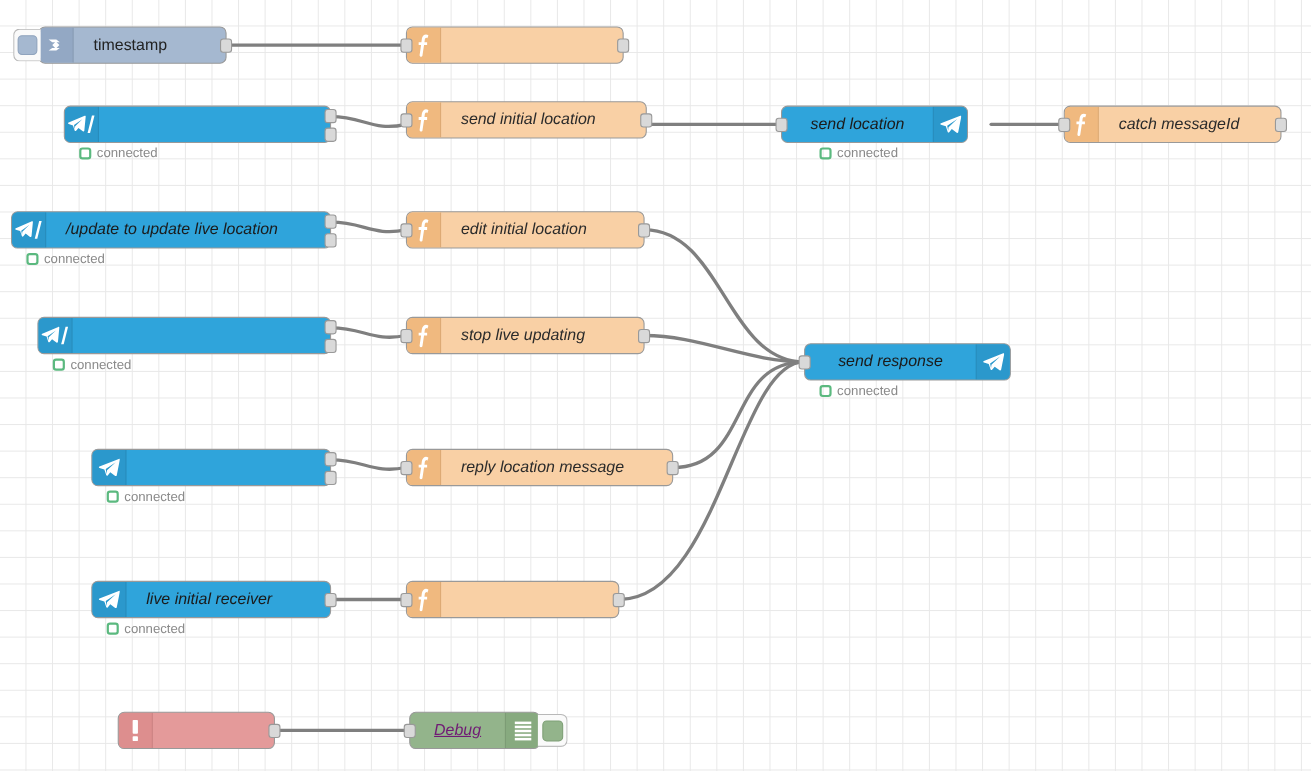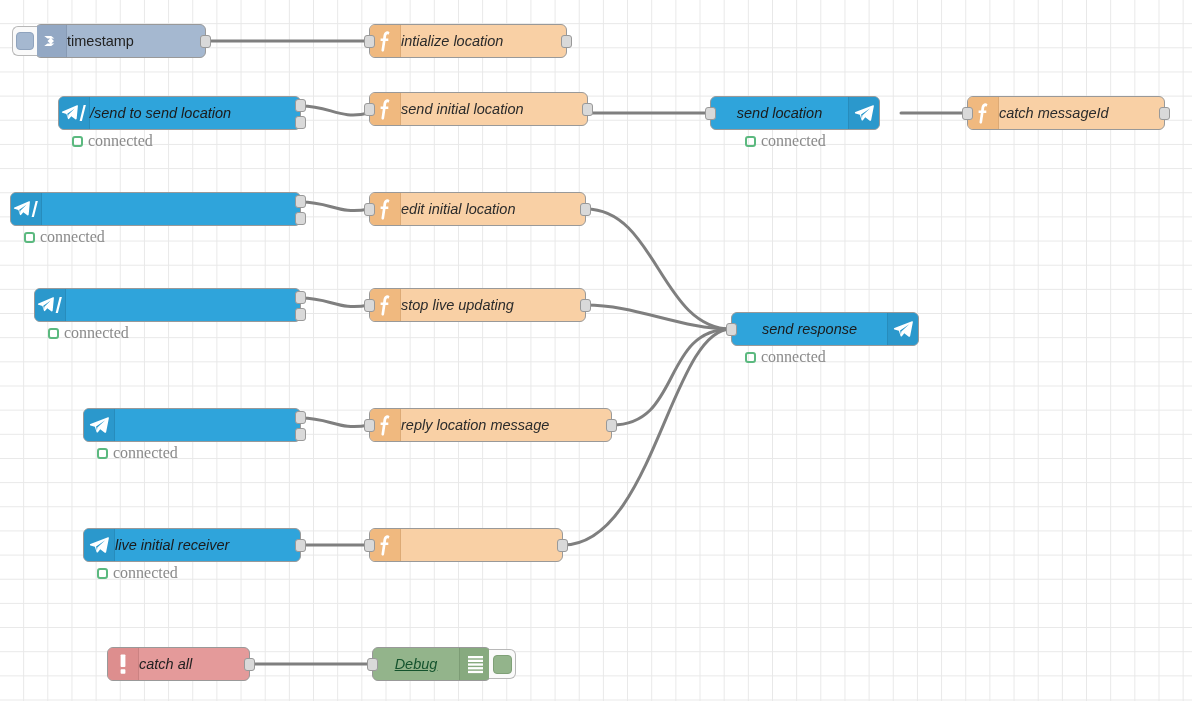--- a/index.html
+++ b/index.html
@@ -60,41 +60,41 @@
   .icon-box.left {
     border-right: 1px solid rgba(0,0,0,0.08);
   }
   .node-label {
     flex: 1 1 auto;
     display: flex;
     align-items: center;
     font-size: 14.5px;
     font-style: italic;
     color: #2b2b2b;
-    padding: 0 0;
+    padding: 0 18px;
     white-space: nowrap;
   }
   .node-label.plain { font-style: normal; color: #1f1f1f; }
   .node-label.center { justify-content: center; }
 
   
   .n-function { background: #f9d0a5; }
   .n-function .icon-box { background: #f0b97f; }
   .n-telegram { background: #2fa4db; }
   .n-telegram .icon-box { background: #2b98cc; }
   .n-telegram .node-label { color: #1b1b1b; }
   .n-inject { background: #a5b8d0; }
   .n-inject .icon-box { background: #93a8c4; }
   .n-inject .node-label { color: #222222; }
   .n-catch { background: #e49a9a; }
   .n-catch .icon-box { background: #dd8e8e; }
   .n-catch .node-label { color: #1f1f1f; }
   .n-debug { background: #93b48b; }
   .n-debug .icon-box { background: #87aa7f; }
-  .n-debug .node-label { color: #14532d; text-decoration: underline; }
+  .n-debug .node-label { color: #701a75; text-decoration: underline; }
 
   
   .port {
     position: absolute;
     width: 11px;
     height: 13px;
     background: #d9d9d9;
     border: 1px solid #999999;
     border-radius: 3px;
     box-sizing: border-box;
@@ -116,23 +116,23 @@
   }
   .status-dot {
     width: 11px;
     height: 11px;
     border: 2.5px solid #5bb97f;
     border-radius: 3px;
     box-sizing: border-box;
     background: transparent;
   }
   .status-text {
-    font-size: 16px;
+    font-size: 12px;
     color: #8a8a8a;
-    font-family: Liberation Serif, serif;
+    font-family: Liberation Sans, sans-serif;
   }
 
   
   .inject-btn {
     position: absolute;
     left: -24px;
     top: 1px;
     width: 25px;
     height: 30px;
     background: #fafafa;
@@ -214,34 +214,32 @@
           <div class="inject-btn-inner"></div>
         </div>
       </div>
       <div class="node n-function" style="left: 369px; top: 24px; width: 198px;">
         <div class="node-body">
           <div class="icon-box left">
             <svg class="glyph" width="18" height="22" viewBox="0 0 18 22">
               <path d="M13.5 2.2c-1.1-1-2.9-1.2-4.1-0.3C8.1 2.9 7.6 4.4 7.4 6.1L7.1 8.4H4.6v2.6h2.2l-1.3 8.8c-0.15 1 0.25 1.6 0.95 1.8 0.8 0.2 1.5-0.3 1.65-1.3L9.5 11h2.8V8.4H9.85l0.3-2.1c0.15-1.1 0.55-1.9 1.25-2 0.5-0.1 0.85 0.15 1.1 0.55z" fill="#ffffff"></path>
             </svg>
           </div>
-          <div class="node-label">intialize location</div>
         </div>
         <div class="port in" style="top: 10px;"></div>
         <div class="port out" style="top: 10px;"></div>
       </div>
       <div class="node n-telegram" style="left: 58px; top: 96px; width: 243px;">
         <div class="node-body">
           <div class="icon-box left">
             <svg class="glyph" width="26" height="18" viewBox="0 0 26 18">
               <path d="M16 1.2 1.4 7.4c-0.7 0.27-0.65 1.2 0.06 1.4l3.9 1.2 1.5 4.6c0.2 0.6 0.95 0.75 1.35 0.27l2.1-2.5 4 3c0.5 0.37 1.2 0.1 1.35-0.5L16.9 2.1C17.05 1.4 16.6 0.95 16 1.2z M6.3 9.7 13.8 4.4 7.3 10.7l-0.3 2.8z" fill="#ffffff"></path>
               <path d="M22.6 1.0 h2.3 L20.9 17.0 h-2.3 z" fill="#ffffff"></path>
             </svg>
           </div>
-          <div class="node-label">/send to send location</div>
         </div>
         <div class="port out" style="top: 2px;"></div>
         <div class="port out" style="top: 19px;"></div>
       </div>
       <div class="status" style="left: 72px; top: 132px; position: absolute;">
         <span class="status-dot"></span>
         <span class="status-text">connected</span>
       </div>
       <div class="node n-function" style="left: 369px; top: 92px; width: 219px;">
         <div class="node-body">
@@ -283,20 +281,21 @@
         <div class="port out" style="top: 10px;"></div>
       </div>
       <div class="node n-telegram" style="left: 10px; top: 192px; width: 291px;">
         <div class="node-body">
           <div class="icon-box left">
             <svg class="glyph" width="26" height="18" viewBox="0 0 26 18">
               <path d="M16 1.2 1.4 7.4c-0.7 0.27-0.65 1.2 0.06 1.4l3.9 1.2 1.5 4.6c0.2 0.6 0.95 0.75 1.35 0.27l2.1-2.5 4 3c0.5 0.37 1.2 0.1 1.35-0.5L16.9 2.1C17.05 1.4 16.6 0.95 16 1.2z M6.3 9.7 13.8 4.4 7.3 10.7l-0.3 2.8z" fill="#ffffff"></path>
               <path d="M22.6 1.0 h2.3 L20.9 17.0 h-2.3 z" fill="#ffffff"></path>
             </svg>
           </div>
+          <div class="node-label">/update to update live location</div>
         </div>
         <div class="port out" style="top: 2px;"></div>
         <div class="port out" style="top: 19px;"></div>
       </div>
       <div class="status" style="left: 24px; top: 228px; position: absolute;">
         <span class="status-dot"></span>
         <span class="status-text">connected</span>
       </div>
       <div class="node n-function" style="left: 369px; top: 192px; width: 217px;">
         <div class="node-body">
@@ -407,21 +406,20 @@
         <div class="port out" style="top: 10px;"></div>
       </div>
       <div class="node n-catch" style="left: 107px; top: 647px; width: 143px;">
         <div class="node-body">
           <div class="icon-box left">
             <svg class="glyph" width="10" height="22" viewBox="0 0 10 22">
               <rect x="2.6" y="1.5" width="4.8" height="12.5" rx="0.8" fill="#ffffff"></rect>
               <rect x="2.6" y="16.3" width="4.8" height="4.4" rx="0.8" fill="#ffffff"></rect>
             </svg>
           </div>
-          <div class="node-label">catch all</div>
         </div>
         <div class="port out" style="top: 10px;"></div>
       </div>
       <div class="node n-debug" style="left: 372px; top: 647px; width: 119px;">
         <div class="node-body">
           <div class="node-label center">Debug</div>
           <div class="icon-box right">
             <svg class="glyph" width="17" height="19" viewBox="0 0 17 19">
               <rect x="1" y="1" width="15" height="2.3" fill="#ffffff"></rect>
               <rect x="1" y="4.7" width="15" height="2.3" fill="#ffffff"></rect>

